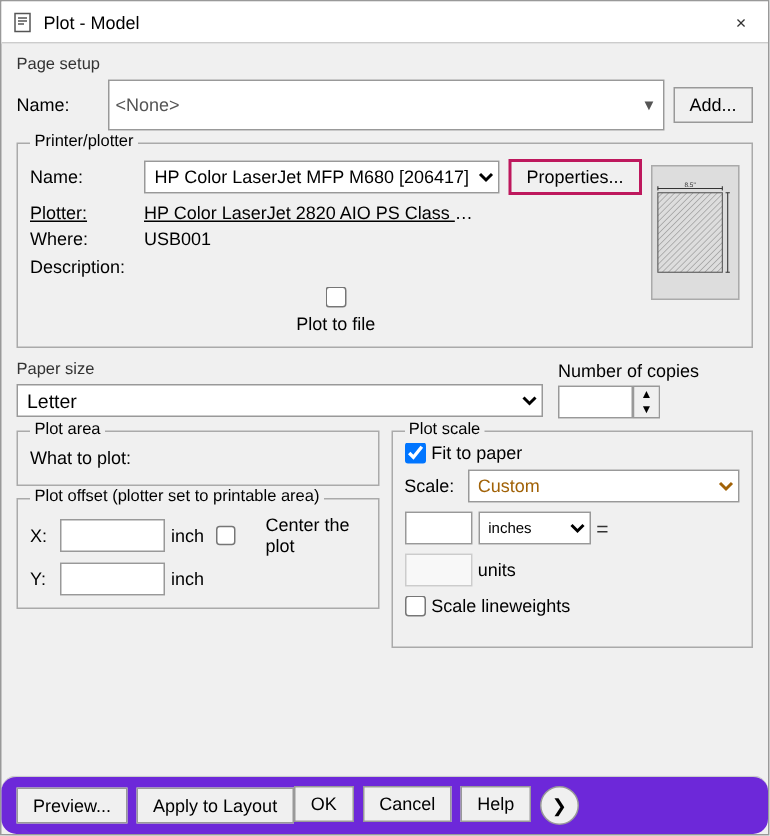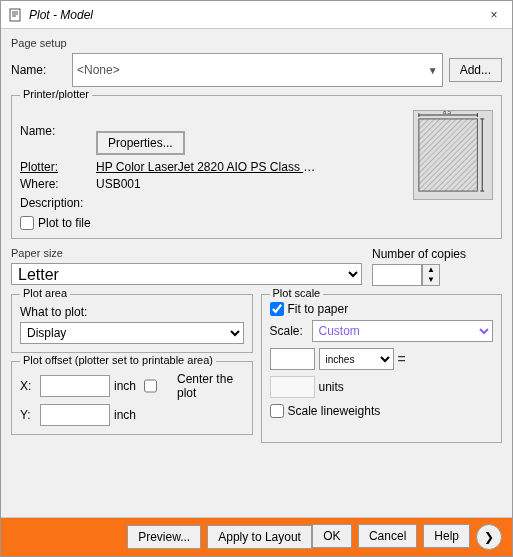--- a/index.html
+++ b/index.html
@@ -40,21 +40,20 @@
       width: 14px;
       height: 14px;
       display: flex;
       align-items: center;
       justify-content: center;
     }
     .title-text {
       font-size: 12px;
       font-weight: normal;
       color: #000;
-      font-style: italic;
     }
     .close-btn {
       width: 20px;
       height: 20px;
       display: flex;
       align-items: center;
       justify-content: center;
       cursor: pointer;
       font-size: 12px;
       color: #333;
@@ -118,43 +117,43 @@
       height: 24px;
       padding: 0 10px;
       border: 1px solid #999;
       background: #f0f0f0;
       font-size: 12px;
       cursor: pointer;
       white-space: nowrap;
       outline: none;
     }
     .btn-highlighted {
-      border: 2px solid #a3a3a3;
-      background: #f0f0f0;
-      margin-top: 25px;
+      border: 2px solid #be185d;
+      background: #f0f0f0;
     }
     .printer-preview {
       width: 80px;
       height: 90px;
       border: 1px solid #aaa;
       background: #ddd;
       position: relative;
       display: flex;
       align-items: center;
       justify-content: center;
       overflow: hidden;
     }
     .printer-preview svg {
       width: 100%;
       height: 100%;
     }
     .plot-to-file-row {
       display: flex;
       align-items: center;
       gap: 4px;
+      flex-direction: column;
     }
     .two-columns {
       display: flex;
       gap: 8px;
     }
     .col-left {
       flex: 1;
     }
     .col-right {
       flex: 1;
@@ -205,25 +204,26 @@
     }
     .offset-field {
       width: 70px;
     }
     .equal-sign {
       font-size: 14px;
       color: #333;
     }
     .footer {
       display: flex;
-      justify-content: flex-end;
+      justify-content: flex-start;
       align-items: center;
       padding: 6px 10px;
       border-top: 1px solid #ccc;
-      background: #f97316;
+      background: #6d28d9;
+      border-radius: 10px;
     }
     .footer-left {
       display: flex;
       gap: 6px;
     }
     .footer-right {
       display: flex;
       gap: 6px;
     }
     .circle-btn {
@@ -319,20 +319,23 @@
       <button class="btn">Add...</button>
     </div>
 
     <div class="group-box" style="margin-bottom:8px; padding-top:10px;">
       <span class="group-title">Printer/plotter</span>
       <div class="printer-block">
         <div class="printer-info-block">
 
           <div class="row" style="margin-bottom:5px;">
             <label class="static-text" style="min-width:70px;">Name:</label>
+            <select class="full printer-name-select">
+              <option>HP Color LaserJet MFP M680 [206417]</option>
+            </select>
             <button class="btn btn-highlighted">Properties...</button>
           </div>
 
           <div class="row" style="margin-bottom:3px;text-decoration:underline;">
             <label class="static-text" style="min-width:70px;">Plotter:</label>
             <span class="static-text" style="max-width:220px; overflow:hidden; text-overflow:ellipsis; white-space:nowrap;">HP Color LaserJet 2820 AIO PS Class Driver - Windows S...</span>
           </div>
 
           <div class="row" style="margin-bottom:3px;">
             <label class="static-text" style="min-width:70px;">Where:</label>
@@ -369,21 +372,21 @@
             <line x1="68" y1="82" x2="72" y2="82" stroke="#333" stroke-width="1"></line>
           </svg>
         </div>
       </div>
     </div>
 
     <div style="display:flex; gap:10px; margin-bottom:8px;">
 
       <div style="flex:1;">
         <div class="section-label">Paper size</div>
-        <select style="width:100%; height:22px; font-size:16px; border:1px solid #999;">
+        <select style="width:100%; height:22px; font-size:13px; border:1px solid #999;">
           <option>Letter</option>
         </select>
       </div>
 
       <div style="min-width:130px;">
         <div class="number-copies-label">Number of copies</div>
         <div class="spinner-wrap">
           <input type="text" class="spinner-input" style="width: 50px;">
           <div class="spinner-btns">
             <button class="spinner-btn">▲</button>
@@ -393,23 +396,20 @@
       </div>
     </div>
 
     <div class="two-columns">
 
       <div class="col-left">
 
         <div class="group-box" style="margin-bottom:8px; padding-top:10px;">
           <span class="group-title">Plot area</span>
           <div class="static-text" style="margin-bottom:3px;">What to plot:</div>
-          <select style="width:100%; height:22px; font-size:12px; border:1px solid #999;">
-            <option>Display</option>
-          </select>
         </div>
 
         <div class="group-box" style="padding-top:10px;">
           <span class="group-title">Plot offset (plotter set to printable area)</span>
 
           <div style="display:flex; align-items:center; gap:4px; margin-bottom:4px;">
             <label class="static-text" style="min-width:16px;">X:</label>
             <input type="text" class="offset-field" style="">
             <span class="static-text">inch</span>
             <input type="checkbox" id="centerPlot" style="margin-left: 4px;">
@@ -428,21 +428,21 @@
         <div class="group-box" style="height:100%; padding-top:7px;">
           <span class="group-title">Plot scale</span>
 
           <div class="checkbox-row">
             <input type="checkbox" id="fitToPaper" checked="" style="">
             <label for="fitToPaper" class="static-text" style="cursor:pointer;">Fit to paper</label>
           </div>
 
           <div style="display:flex; align-items:center; gap:4px; margin-bottom:6px;">
             <span class="static-text" style="min-width:38px;">Scale:</span>
-            <select style="flex:1; height:22px; font-size:12px; border:1px solid #999; color:#8b5cf6;">
+            <select style="flex:1; height:22px; font-size:12px; border:1px solid #999; color:#a16207;">
               <option>Custom</option>
             </select>
           </div>
 
           <div style="display:flex; align-items:center; gap:4px; margin-bottom:6px;">
             <input type="text" style="width: 45px; height: 22px; border: 1px solid rgb(153, 153, 153); font-size: 12px; padding: 0px 4px;">
             <select style="width:75px; height:22px; font-size:10px; border:1px solid #999;">
               <option>inches</option>
             </select>
             <span class="equal-sign">=</span>

